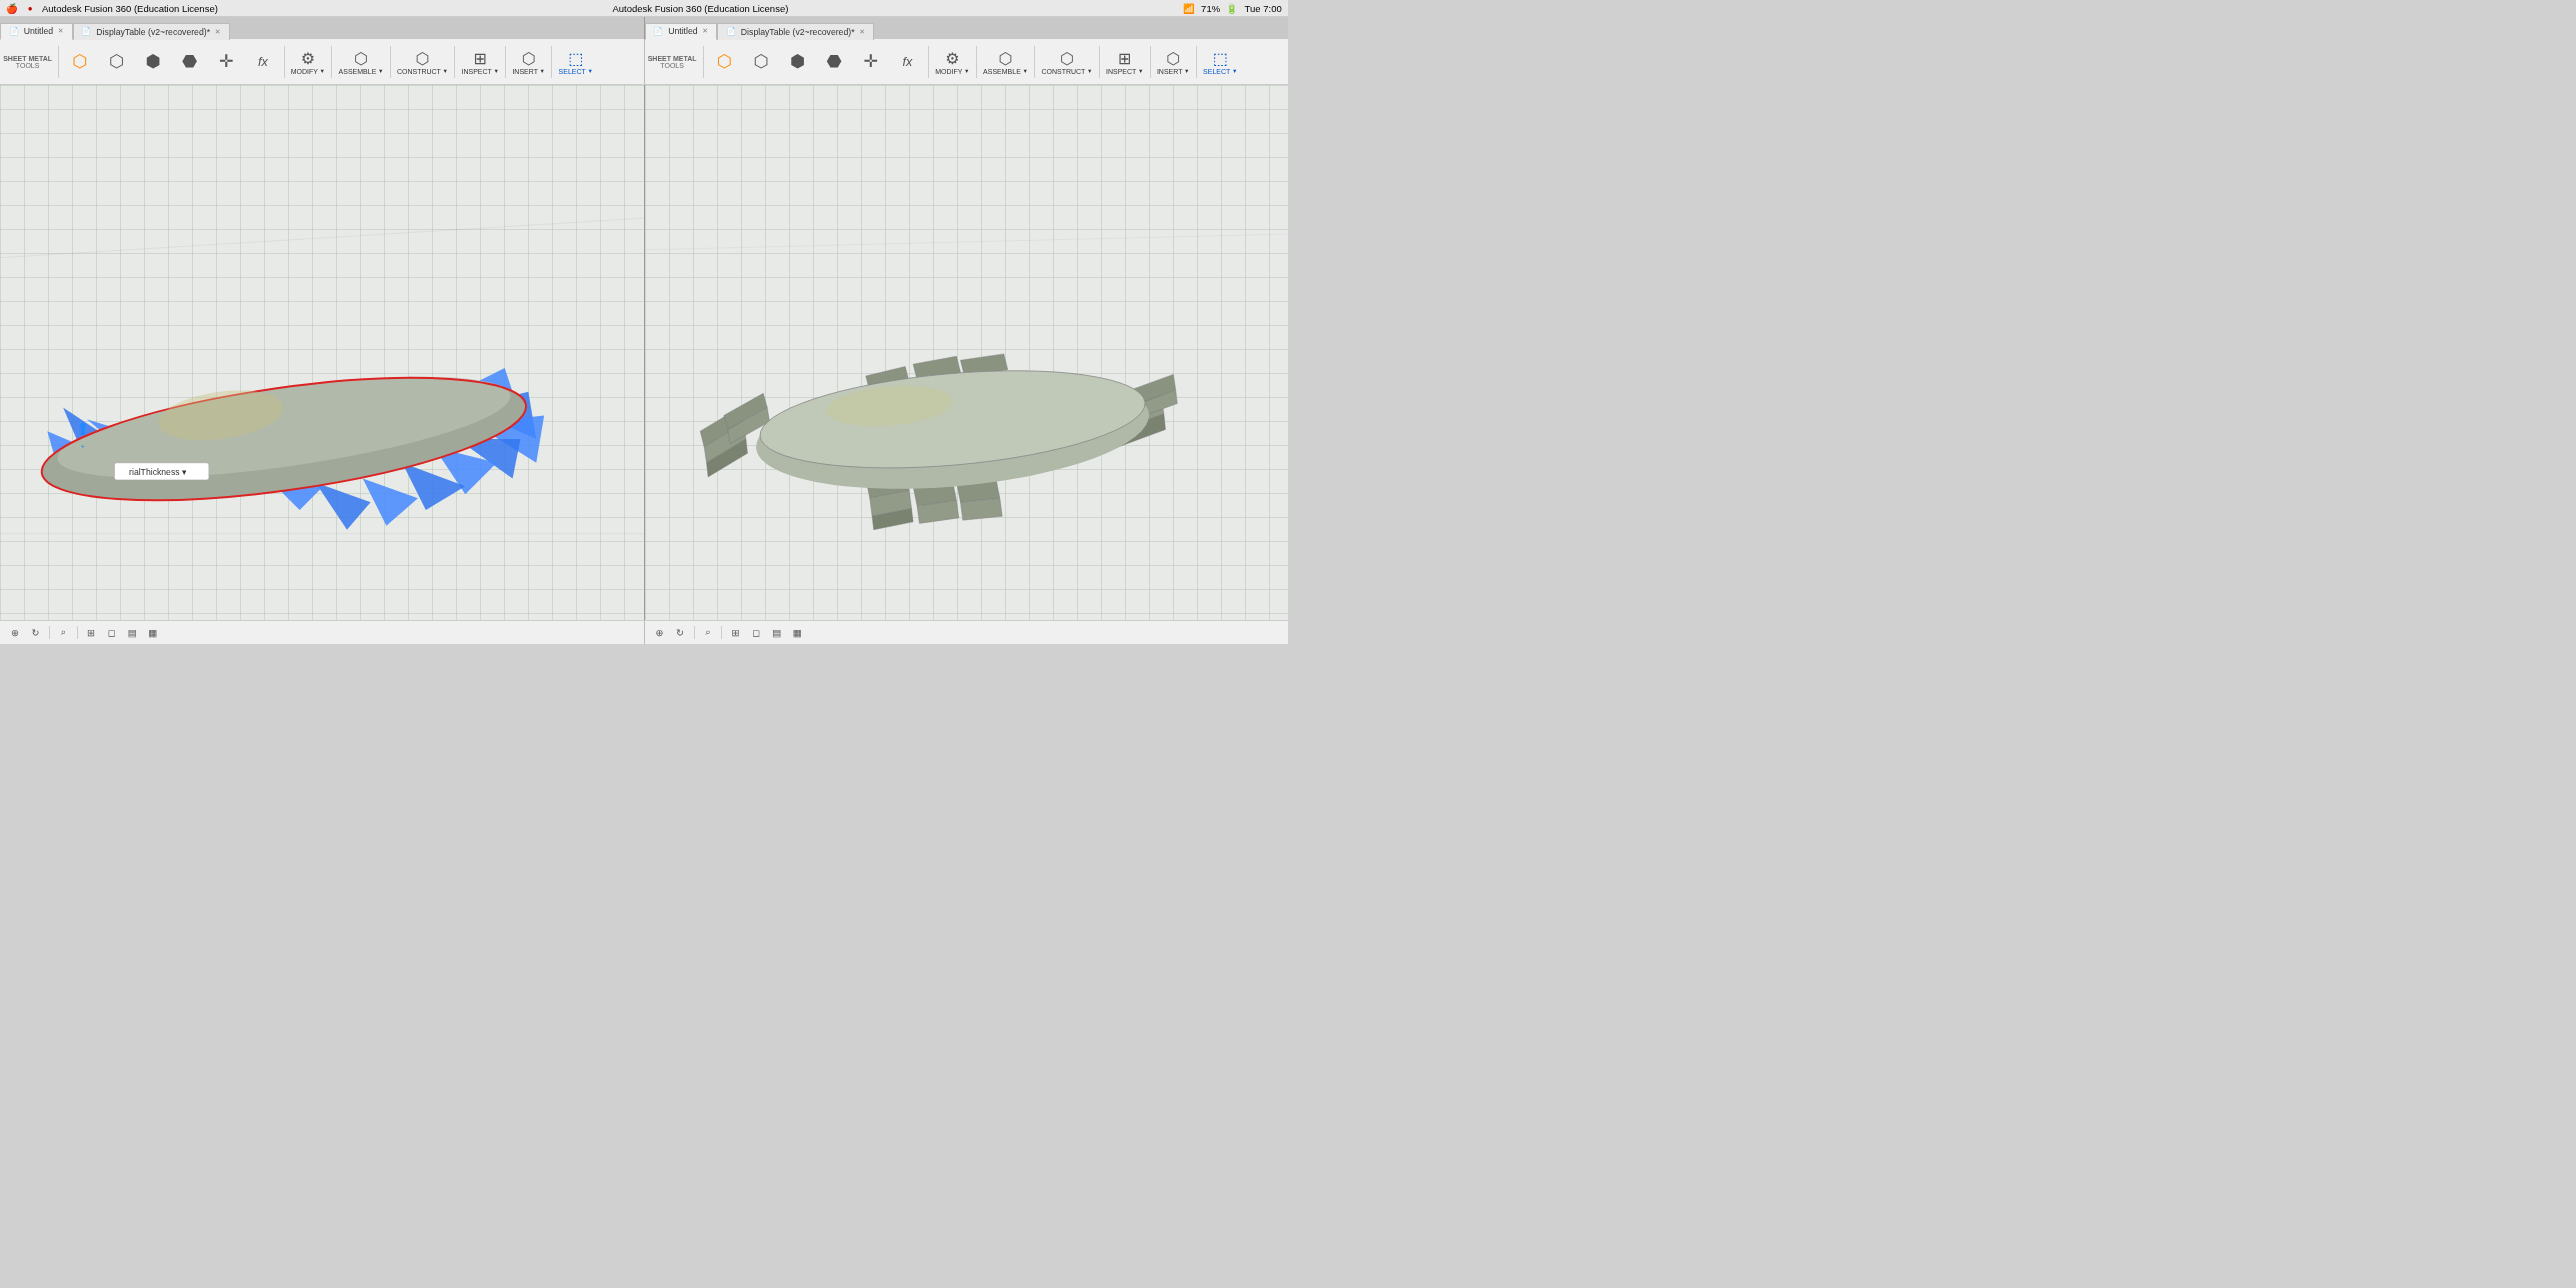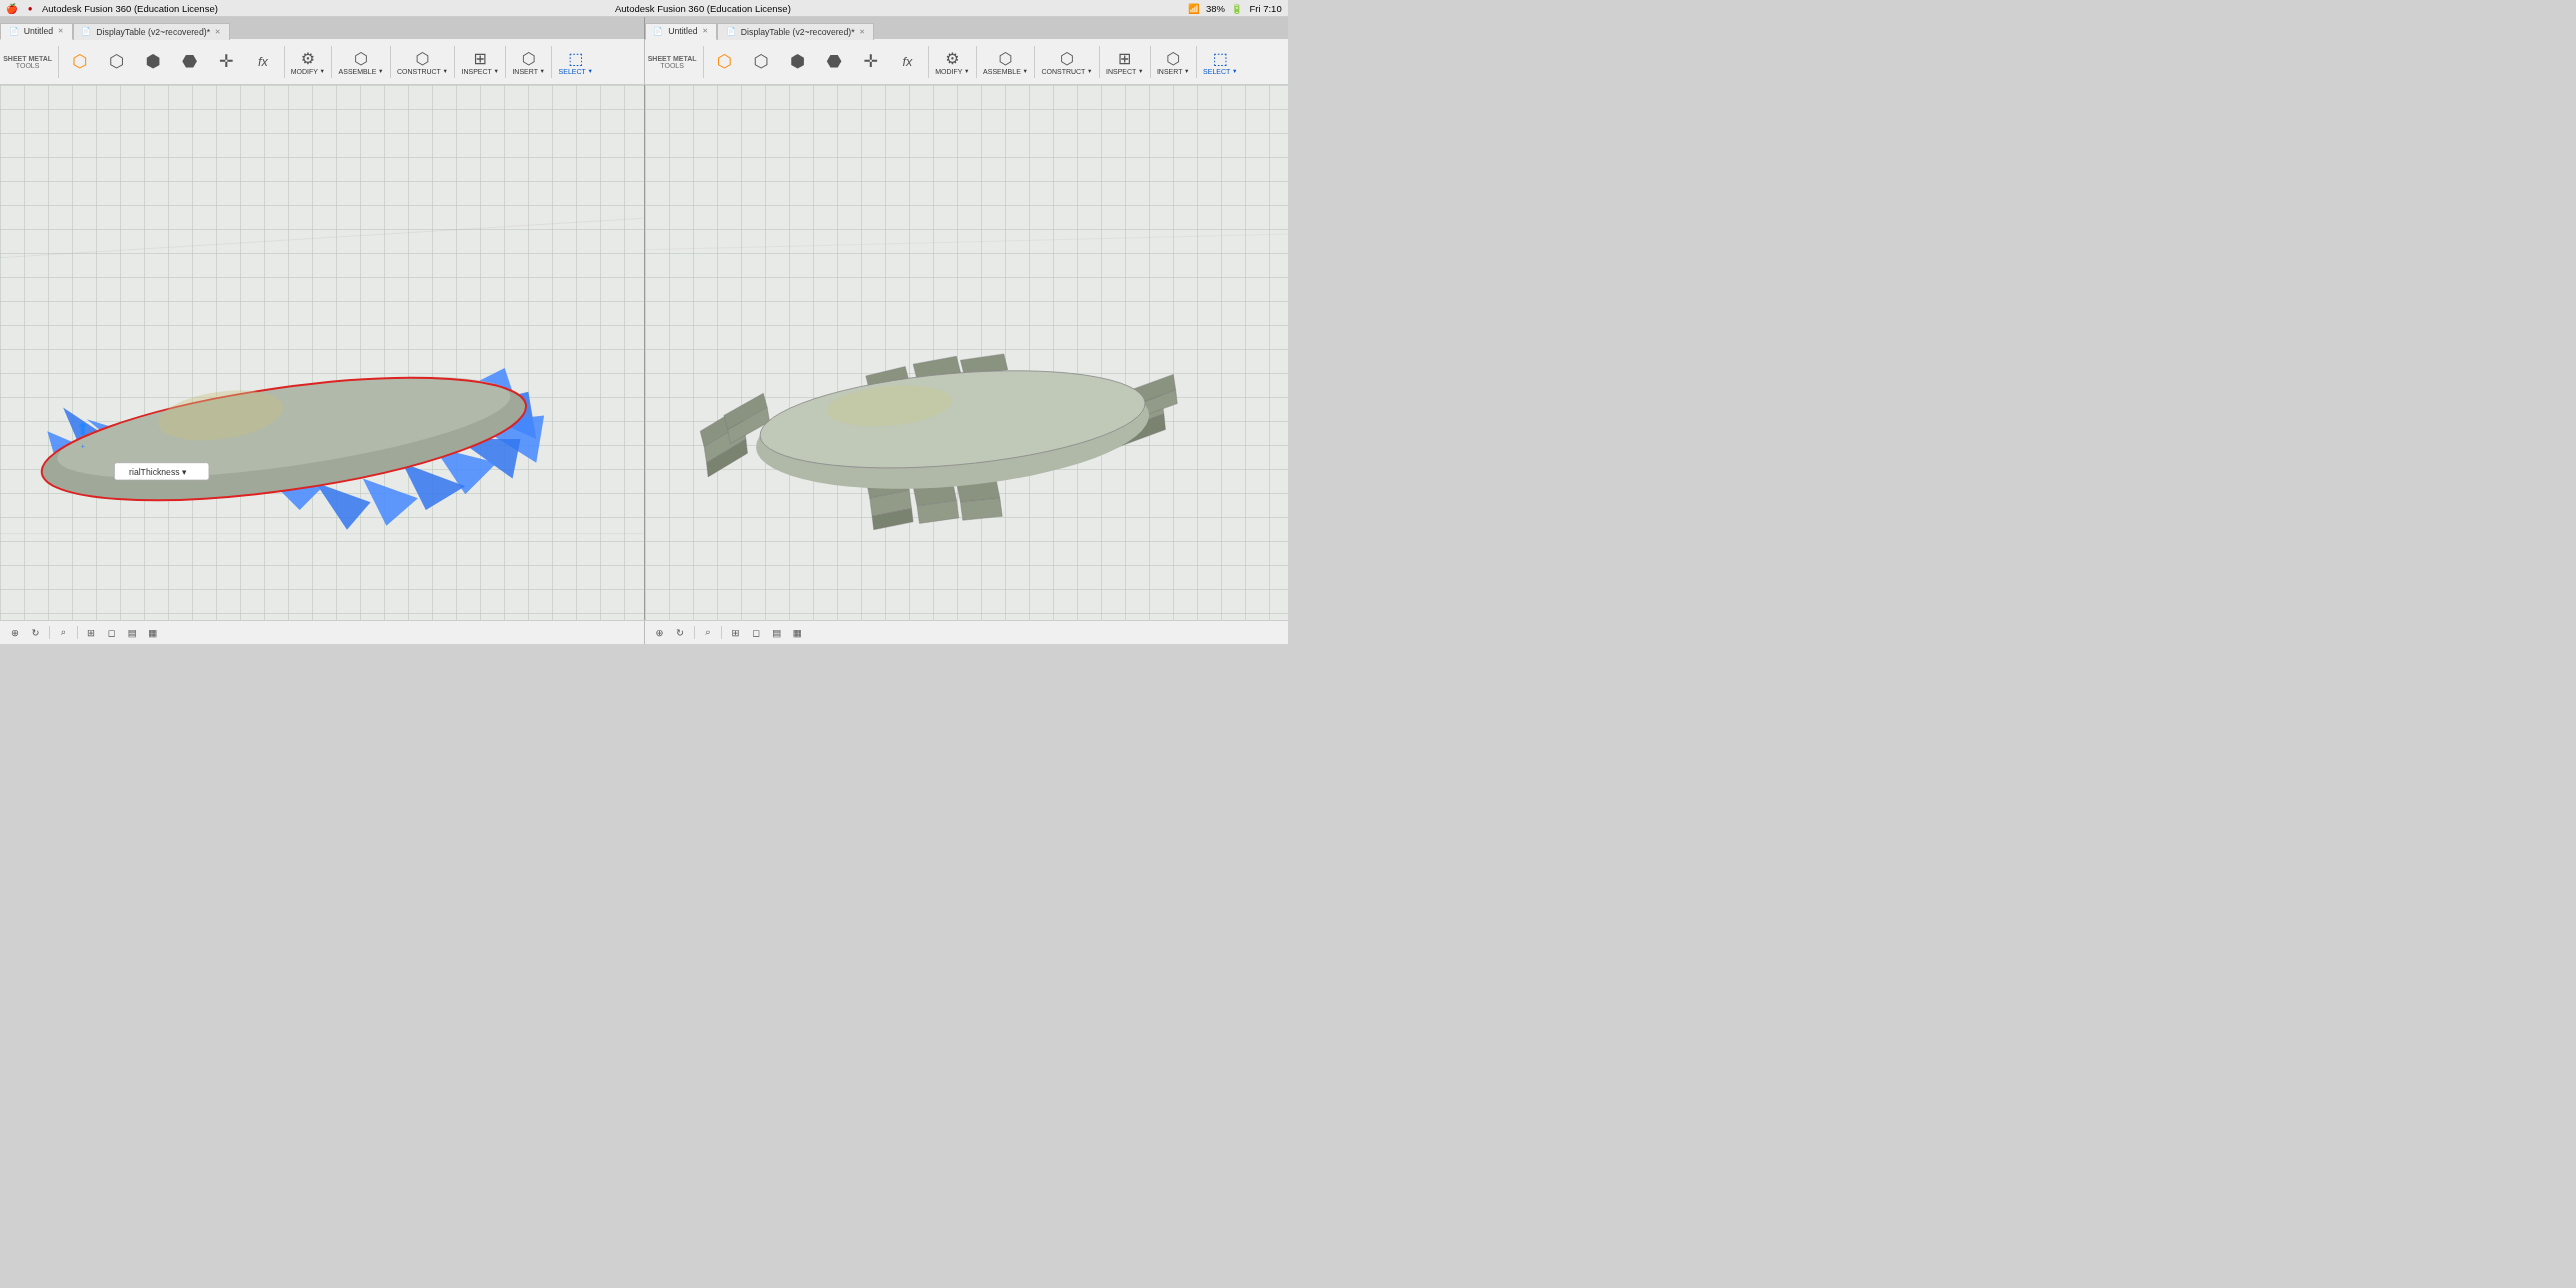--- a/index.html
+++ b/index.html
@@ -187,23 +187,23 @@
   <div class="menubar-left">
     <span>🍎</span>
     <span style="font-size:8px; color:#c00;">●</span>
     <span>Autodesk Fusion 360 (Education License)</span>
   </div>
   <div class="menubar-center">
     <span>Autodesk Fusion 360 (Education License)</span>
   </div>
   <div class="menubar-right">
     <span>📶</span>
-    <span>38%</span>
+    <span>71%</span>
     <span>🔋</span>
-    <span>Fri 7:10</span>
+    <span>Tue 7:00</span>
   </div>
 </div>
 
 <div class="window-tabs-row">
 
   <div class="window-half">
     <div class="tab active">
       <span class="tab-icon">📄</span>
       <span>Untitled</span>
       <span class="tab-close">✕</span>

